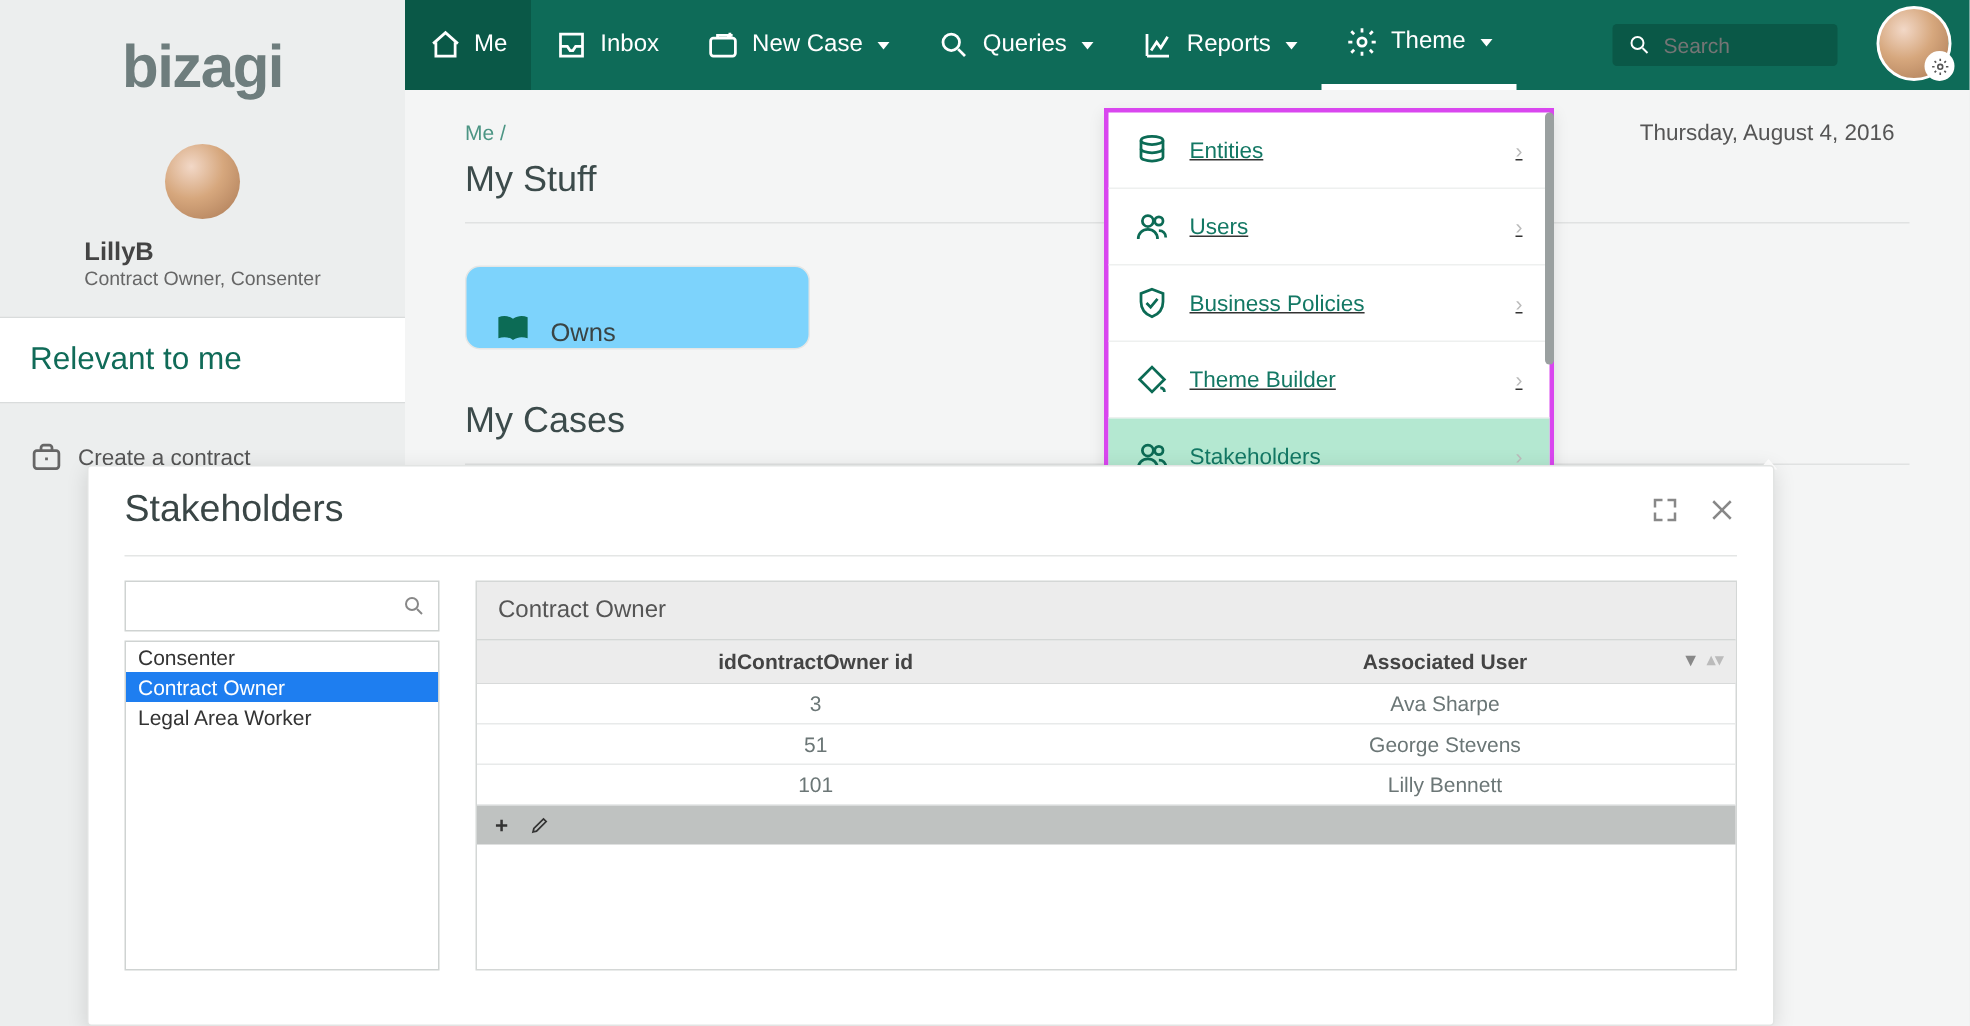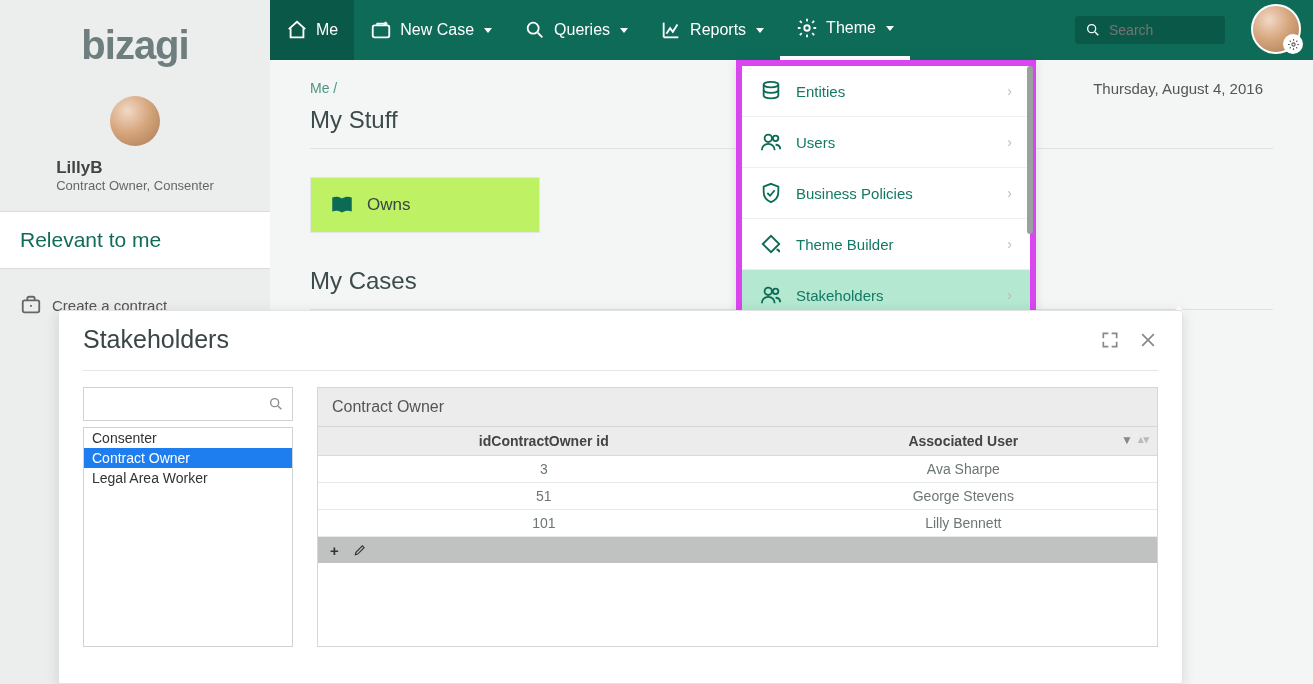--- a/index.html
+++ b/index.html
@@ -29,25 +29,25 @@
     .user-role{font-size:13px;color:#666;text-align:center;}
     .side-sel{background:#fff;border-top:1px solid #d9dcdc;border-bottom:1px solid #d9dcdc;padding:16px 20px;}
     .side-sel span{color:#106b58;font-size:21px;font-weight:500;}
     .side-link{display:flex;align-items:center;gap:10px;padding:25px 20px;color:#555;font-size:15px;cursor:pointer;}
 
     
     .main{position:absolute;left:270px;top:60px;right:0;bottom:0;background:#f4f5f5;}
     .crumb{padding:20px 40px 4px;color:#4c9584;font-size:14px;}
     .h2{padding:6px 40px 14px;color:#3c4b4b;font-size:24px;font-weight:500;}
     .hr{margin:0 40px;border:none;border-top:1px solid #e0e2e2;}
-    .owns-card{margin:28px 40px;background:#bef264;border:1px solid #e4e6e5;border-radius:0;width:230px;height:56px;display:flex;align-items:center;gap:12px;padding:0 18px;font-size:17px;color:#3a4444;}
+    .owns-card{margin:28px 40px;background:#7dd3fc;border:1px solid #e4e6e5;border-radius:10px;width:230px;height:56px;display:flex;align-items:flex-end;gap:12px;padding:0 18px;font-size:17px;color:#3a4444;}
     .date{position:absolute;right:50px;top:20px;color:#555;font-size:15px;}
 
     
-    .dropdown{position:absolute;left:736px;top:60px;width:300px;background:#fff;border:6px solid #d946ef;box-shadow:0 3px 10px rgba(0,0,0,.1);}
+    .dropdown{position:absolute;left:736px;top:72px;width:300px;background:#fff;border:3px solid #d946ef;box-shadow:0 3px 10px rgba(0,0,0,.1);text-decoration:underline;}
     .dd-item{display:flex;align-items:center;justify-content:space-between;padding:14px 18px;cursor:pointer;border-bottom:1px solid #eef0ef;font-size:15px;color:#137864;}
     .dd-item:last-child{border-bottom:none;}
     .dd-item.on{background:#b4e8d1;}
     .dd-left{display:flex;align-items:center;gap:14px;}
     .dd-chev{color:#bbb;font-size:14px;}
     .dd-scroll{position:absolute;right:-3px;top:0;width:6px;height:168px;background:#9aa0a0;border-radius:3px;}
 
     
     .panel{position:absolute;left:58px;top:310px;right:130px;bottom:0;background:#fff;border:1px solid #e2e4e3;border-radius:3px;box-shadow:0 3px 14px rgba(0,0,0,.12);}
     .panel-head{display:flex;align-items:center;justify-content:space-between;padding:14px 24px 16px;}
@@ -104,20 +104,27 @@
 </div>
 
 <div class="topbar">
   <div class="nav">
     <div class="nav-item active">
       <svg class="ico" viewBox="0 0 24 24">
           <path d="M3 11l9-8 9 8"></path>
           <path d="M5 10v10h14V10"></path>
         </svg>
       <span>Me</span>
+    </div>
+    <div class="nav-item">
+      <svg class="ico" viewBox="0 0 24 24">
+          <path d="M4 4h16v16H4z"></path>
+          <path d="M4 13h5l2 3h2l2-3h5"></path>
+        </svg>
+      <span>Inbox</span>
     </div>
     <div class="nav-item">
       <svg class="ico" viewBox="0 0 24 24">
           <rect x="3" y="7" width="18" height="13" rx="2"></rect>
           <path d="M8 7V5h8v2"></path>
           <path d="M17 3v4M15 5h4"></path>
         </svg>
       <span>New Case</span>
       <div class="chev-down"></div>
     </div>

